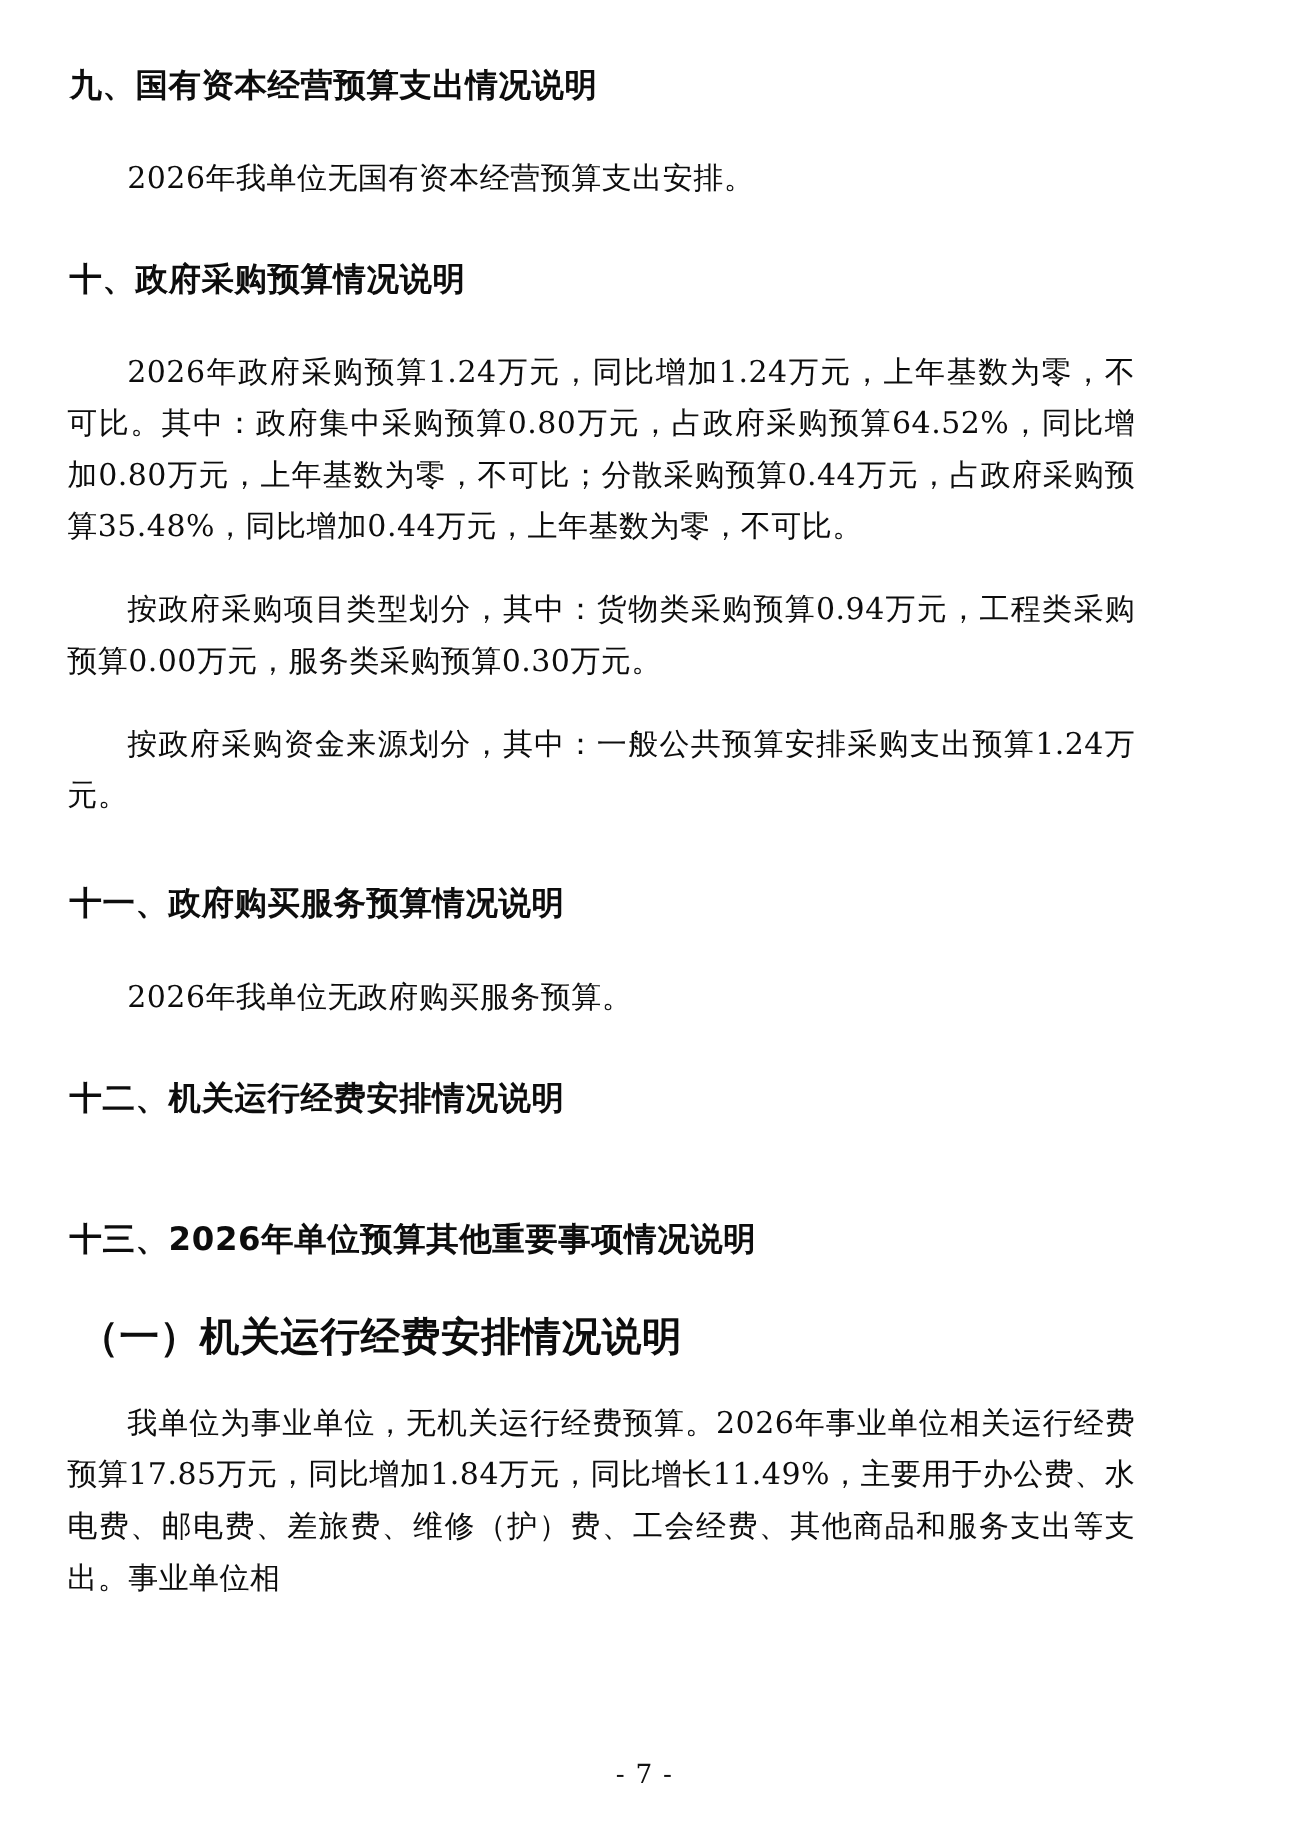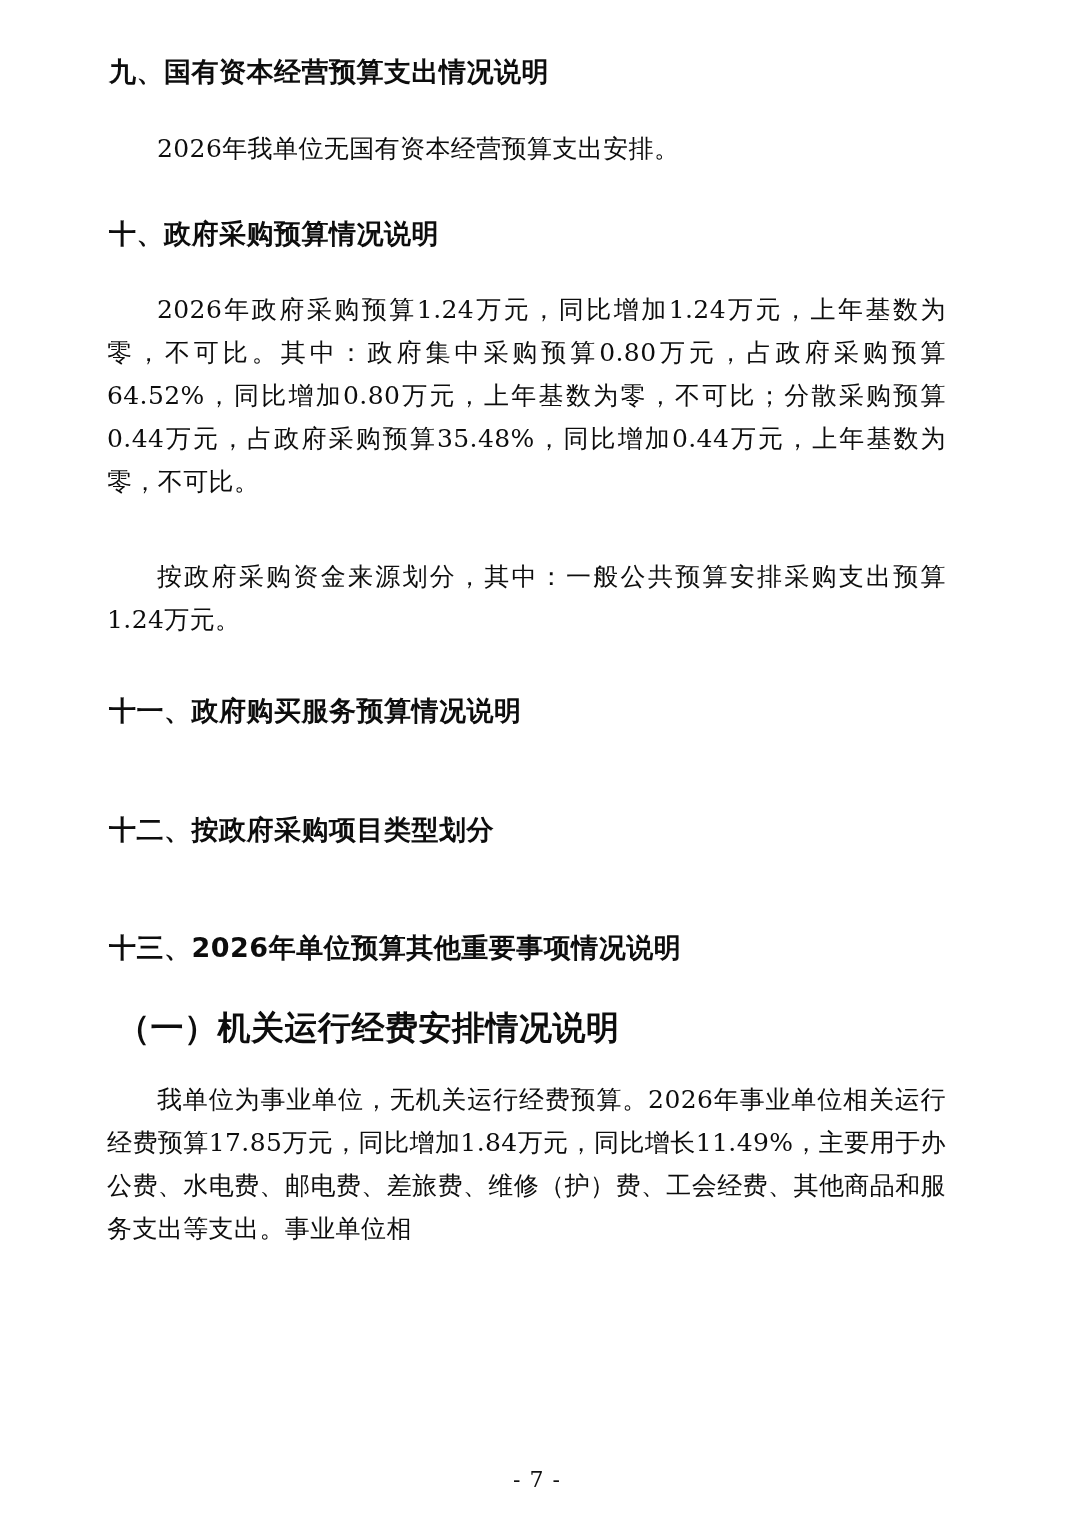--- a/index.html
+++ b/index.html
@@ -11,21 +11,21 @@
     width: 1074px;
     min-height: 1520px;
     font-family: "DejaVu Serif", "Liberation Serif", serif;
     color: #0d0d0d;
     position: relative;
   }
   .page {
     width: 1074px;
     min-height: 1520px;
     box-sizing: border-box;
-    padding: 52px 128px 40px 107px;
+    padding: 52px 128px 40px 56px;
     position: relative;
   }
   h2.section-heading {
     font-family: "DejaVu Sans", "Liberation Sans", sans-serif;
     font-weight: bold;
     font-size: 27px;
     line-height: 1.5;
     margin: 0;
     letter-spacing: 0.5px;
     text-indent: 2px;
@@ -73,31 +73,33 @@
   <h2 class="section-heading">九、国有资本经营预算支出情况说明</h2>
   <div class="gap-md"></div>
   <p class="body-text">2026年我单位无国有资本经营预算支出安排。</p>
 
   <div class="gap-lg"></div>
 
   <h2 class="section-heading">十、政府采购预算情况说明</h2>
   <div class="gap-md"></div>
   <p class="body-text">2026年政府采购预算1.24万元，同比增加1.24万元，上年基数为零，不可比。其中：政府集中采购预算0.80万元，占政府采购预算64.52%，同比增加0.80万元，上年基数为零，不可比；分散采购预算0.44万元，占政府采购预算35.48%，同比增加0.44万元，上年基数为零，不可比。</p>
   <div class="gap-sm"></div>
+  <p class="body-text">按政府采购项目类型划分，其中：货物类采购预算0.94万元，工程类采购预算0.00万元，服务类采购预算0.30万元。</p>
   <div class="gap-sm"></div>
   <p class="body-text">按政府采购资金来源划分，其中：一般公共预算安排采购支出预算1.24万元。</p>
 
   <div class="gap-xl"></div>
 
   <h2 class="section-heading">十一、政府购买服务预算情况说明</h2>
   <div class="gap-md"></div>
+  <p class="body-text">2026年我单位无政府购买服务预算。</p>
 
   <div class="gap-lg"></div>
 
-  <h2 class="section-heading">十二、按政府采购项目类型划分</h2>
+  <h2 class="section-heading">十二、机关运行经费安排情况说明</h2>
   <div class="gap-md"></div>
 
   <div class="gap-lg"></div>
 
   <h2 class="section-heading">十三、2026年单位预算其他重要事项情况说明</h2>
   <div class="gap-md"></div>
   <h3 class="sub-heading">（一）机关运行经费安排情况说明</h3>
   <div class="gap-sm"></div>
   <p class="body-text">我单位为事业单位，无机关运行经费预算。2026年事业单位相关运行经费预算17.85万元，同比增加1.84万元，同比增长11.49%，主要用于办公费、水电费、邮电费、差旅费、维修（护）费、工会经费、其他商品和服务支出等支出。事业单位相</p>
 

